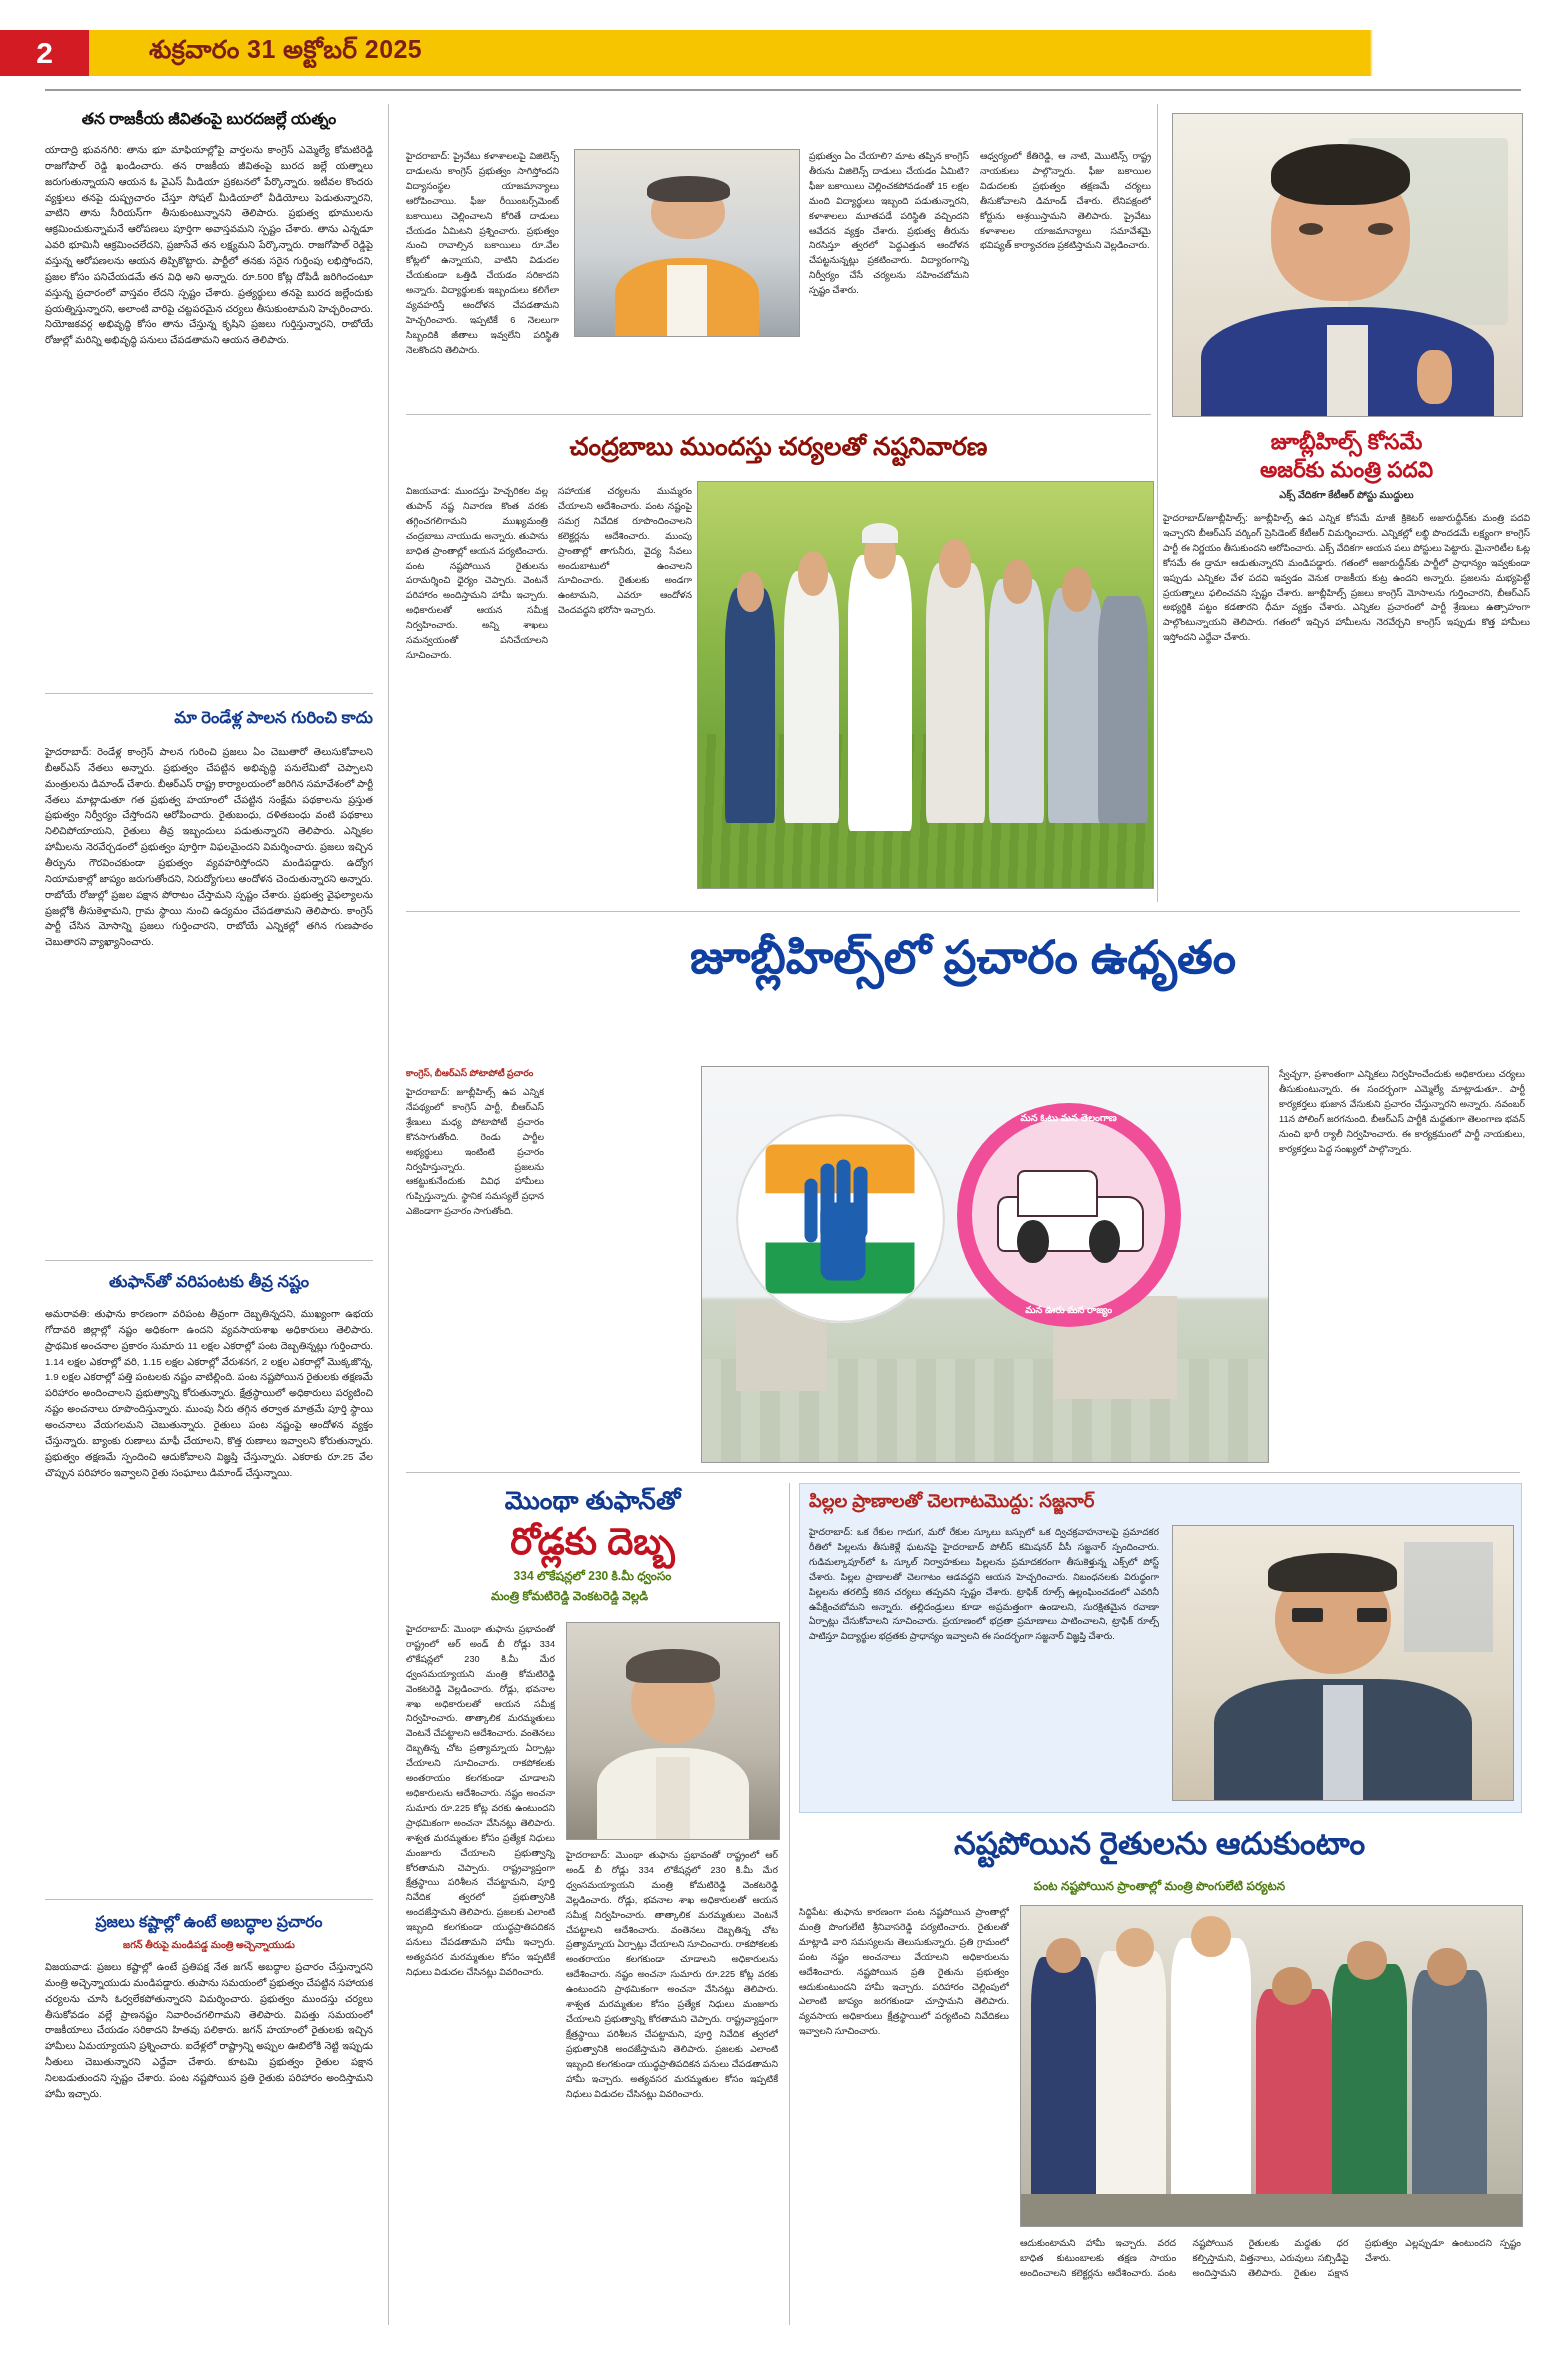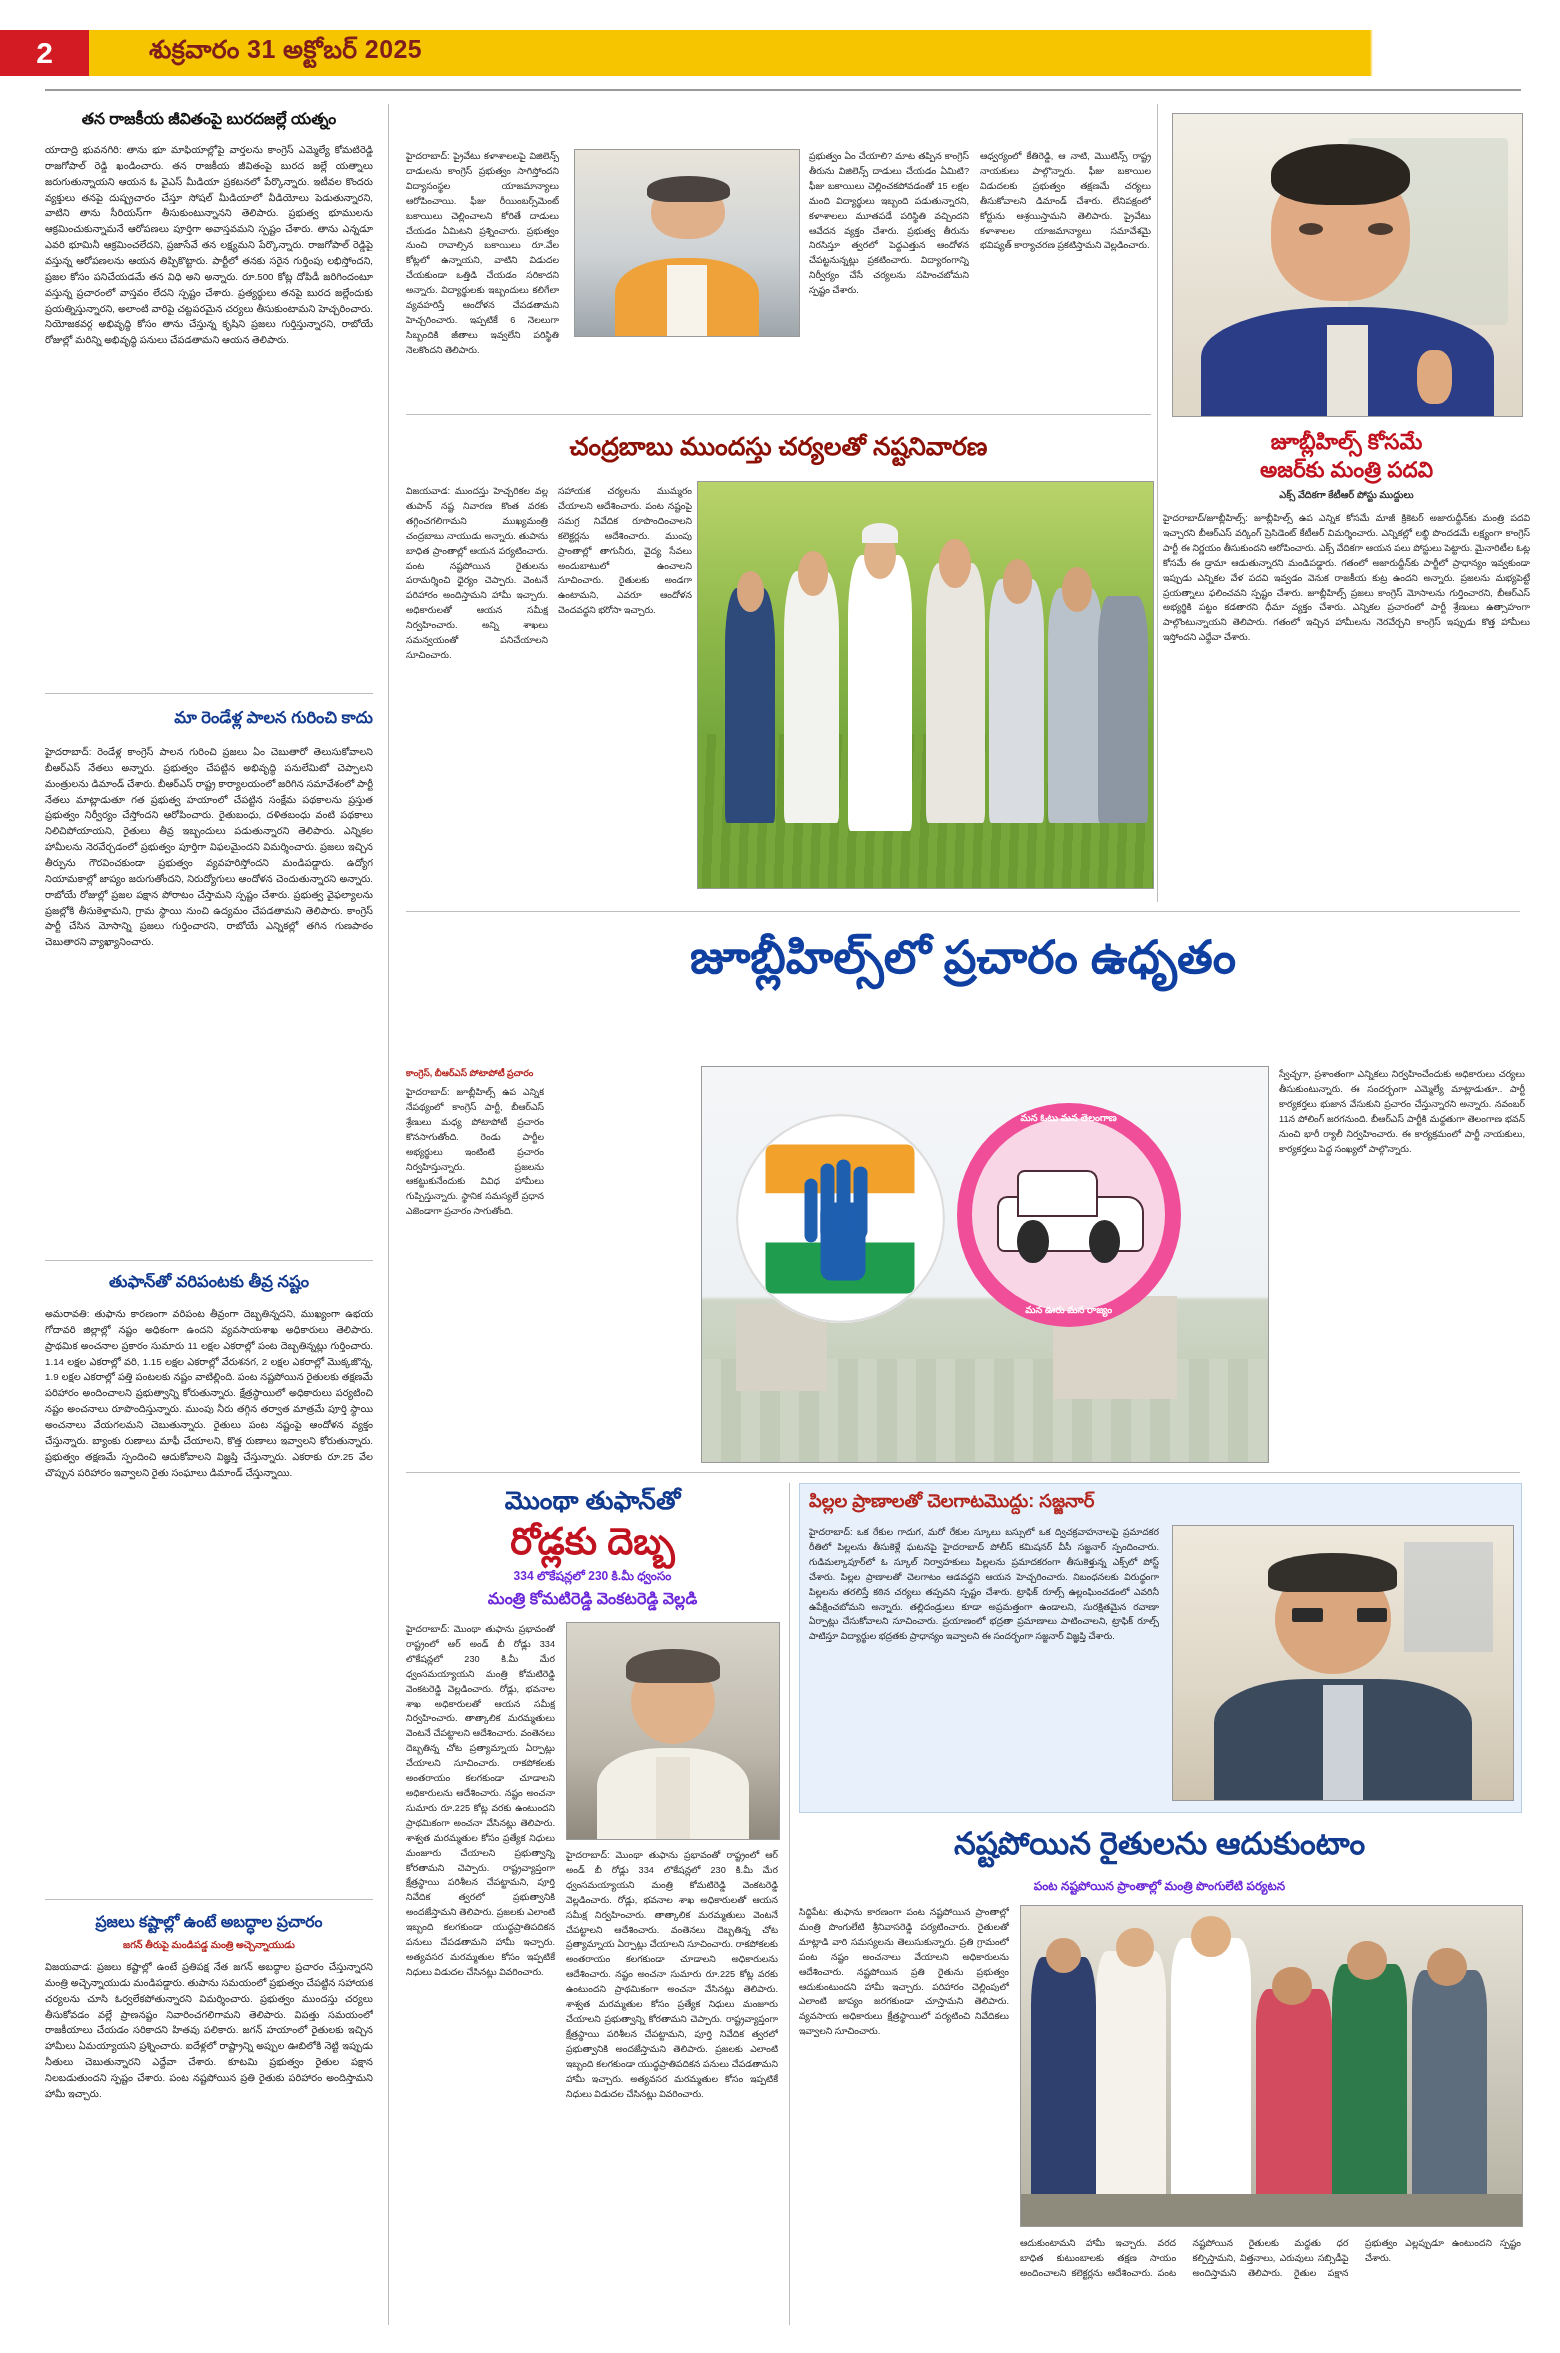--- a/index.html
+++ b/index.html
@@ -55,21 +55,21 @@
   .hd{
     position:absolute;
     font-weight:bold;
     color:#111;
     line-height:1.2;
   }
   .hd-blue{color:#123a8f;}
   .hd-red{color:#c1121f;}
   .hd-maroon{color:#8c1006;}
   .subhd{
-    position:absolute;font-size:11.2px;font-weight:bold;color:#6d28d9;text-align:center;line-height:1.35;
+    position:absolute;font-size:11.2px;font-weight:bold;color:#4d7c0f;text-align:center;line-height:1.35;
   }
   .caption{
     position:absolute;font-size:9px;color:#333;line-height:1.4;
   }
 
   
   .photo{position:absolute;overflow:hidden;background:#8b5cf6;}
 
   
   .face-a{ 
@@ -271,21 +271,21 @@
     </div>
   </div>
 
   <div class="tcol" style="left:1279px;top:1067px;width:246px;height:395px;overflow:hidden;font-size:9.2px;">స్వేచ్ఛగా, ప్రశాంతంగా ఎన్నికలు నిర్వహించేందుకు అధికారులు చర్యలు తీసుకుంటున్నారు. ఈ సందర్భంగా ఎమ్మెల్యే మాట్లాడుతూ.. పార్టీ కార్యకర్తలు భుజాన వేసుకుని ప్రచారం చేస్తున్నారని అన్నారు. నవంబర్ 11న పోలింగ్ జరగనుంది. బీఆర్ఎస్ పార్టీకి మద్దతుగా తెలంగాణ భవన్ నుంచి భారీ ర్యాలీ నిర్వహించారు. ఈ కార్యక్రమంలో పార్టీ నాయకులు, కార్యకర్తలు పెద్ద సంఖ్యలో పాల్గొన్నారు.</div>
 
   <div class="thinline" style="left:406px;top:1472px;width:1114px;"></div>
 
   <div class="hd hd-blue" style="left:406px;top:1485px;width:373px;font-size:25px;text-align:center;">మొంథా తుఫాన్‌తో</div>
   <div class="hd hd-red" style="left:406px;top:1520px;width:373px;font-size:37px;text-align:center;">రోడ్లకు దెబ్బ</div>
   <div class="subhd" style="left:406px;top:1568px;width:373px;font-size:12px;">334 లొకేషన్లలో 230 కి.మీ ధ్వంసం</div>
-  <div class="subhd" style="left:406px;top:1588px;width:373px;font-size:16px;">మంత్రి కోమటిరెడ్డి వెంకటరెడ్డి వెల్లడి</div>
+  <div class="subhd" style="left:383px;top:1588px;width:373px;font-size:12px;">మంత్రి కోమటిరెడ్డి వెంకటరెడ్డి వెల్లడి</div>
 
   <div class="photo" style="left:566px;top:1622px;width:212px;height:216px;border:0.7px solid #999;">
     <div style="position:absolute;inset:0;background:linear-gradient(180deg,#d9d5cb 0%,#bdb7ab 60%,#8e887d 100%);"></div>
     <div style="position:absolute;left:30%;top:16%;width:40%;height:40%;border-radius:50%;background:#dfb28b;"></div>
     <div style="position:absolute;left:28%;top:12%;width:44%;height:16%;border-radius:50% 50% 20% 20%;background:#585049;"></div>
     <div style="position:absolute;left:14%;top:58%;width:72%;height:42%;border-radius:42% 42% 0 0;background:#f2efe6;"></div>
     <div style="position:absolute;left:42%;top:62%;width:16%;height:38%;background:#e6e1d4;"></div>
   </div>
 
   <div class="tcol" style="left:406px;top:1622px;width:149px;height:701px;overflow:hidden;font-size:9.2px;">హైదరాబాద్: మొంథా తుఫాను ప్రభావంతో రాష్ట్రంలో ఆర్ అండ్ బీ రోడ్లు 334 లొకేషన్లలో 230 కి.మీ మేర ధ్వంసమయ్యాయని మంత్రి కోమటిరెడ్డి వెంకటరెడ్డి వెల్లడించారు. రోడ్లు, భవనాల శాఖ అధికారులతో ఆయన సమీక్ష నిర్వహించారు. తాత్కాలిక మరమ్మతులు వెంటనే చేపట్టాలని ఆదేశించారు. వంతెనలు దెబ్బతిన్న చోట ప్రత్యామ్నాయ ఏర్పాట్లు చేయాలని సూచించారు. రాకపోకలకు అంతరాయం కలగకుండా చూడాలని అధికారులను ఆదేశించారు. నష్టం అంచనా సుమారు రూ.225 కోట్ల వరకు ఉంటుందని ప్రాథమికంగా అంచనా వేసినట్లు తెలిపారు. శాశ్వత మరమ్మతుల కోసం ప్రత్యేక నిధులు మంజూరు చేయాలని ప్రభుత్వాన్ని కోరతామని చెప్పారు. రాష్ట్రవ్యాప్తంగా క్షేత్రస్థాయి పరిశీలన చేపట్టామని, పూర్తి నివేదిక త్వరలో ప్రభుత్వానికి అందజేస్తామని తెలిపారు. ప్రజలకు ఎలాంటి ఇబ్బంది కలగకుండా యుద్ధప్రాతిపదికన పనులు చేపడతామని హామీ ఇచ్చారు. అత్యవసర మరమ్మతుల కోసం ఇప్పటికే నిధులు విడుదల చేసినట్లు వివరించారు.</div>

